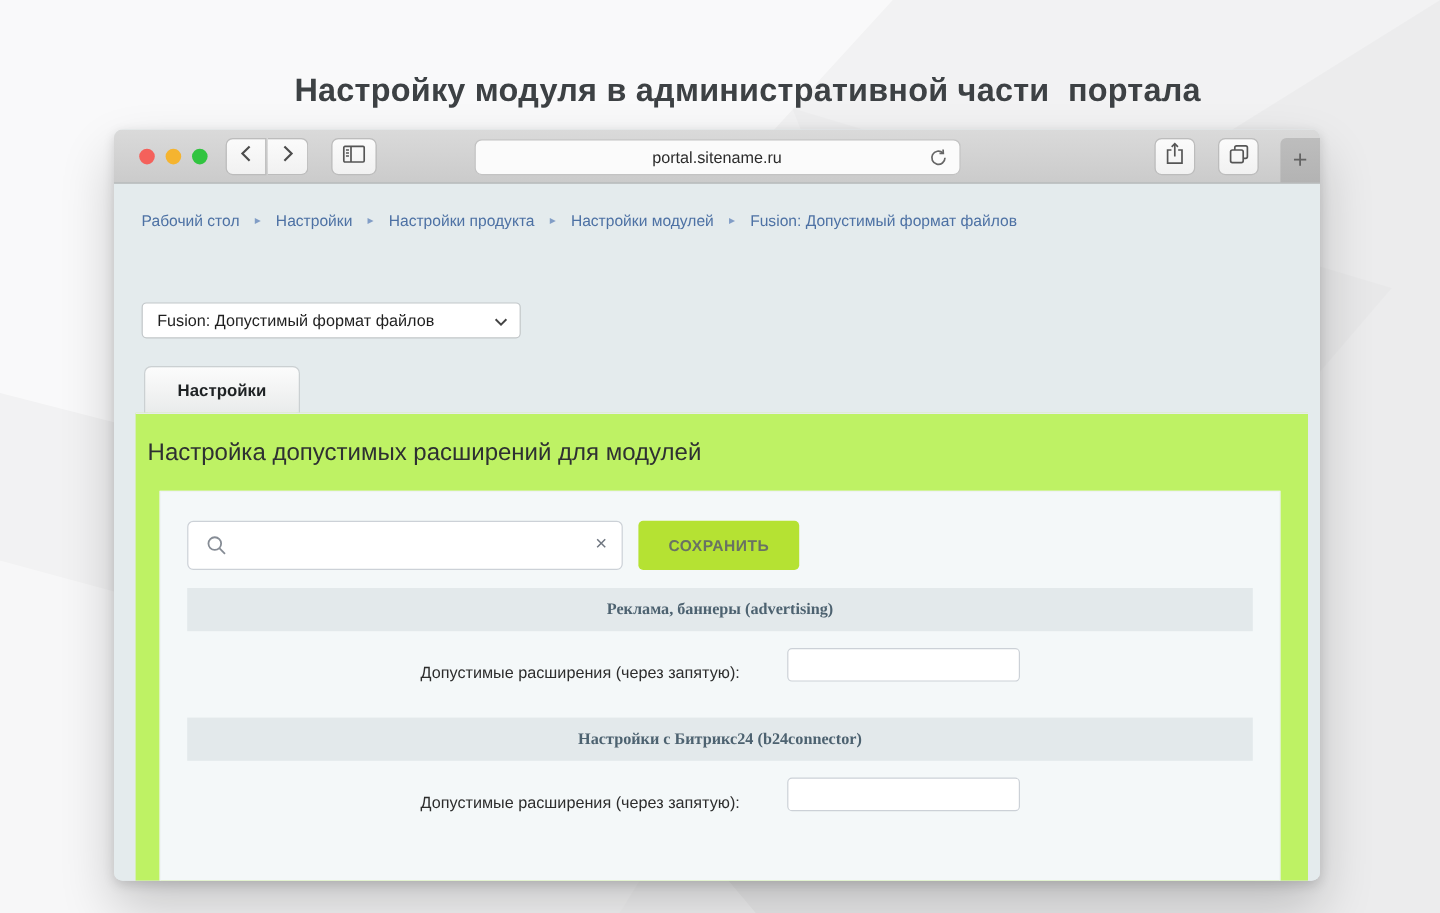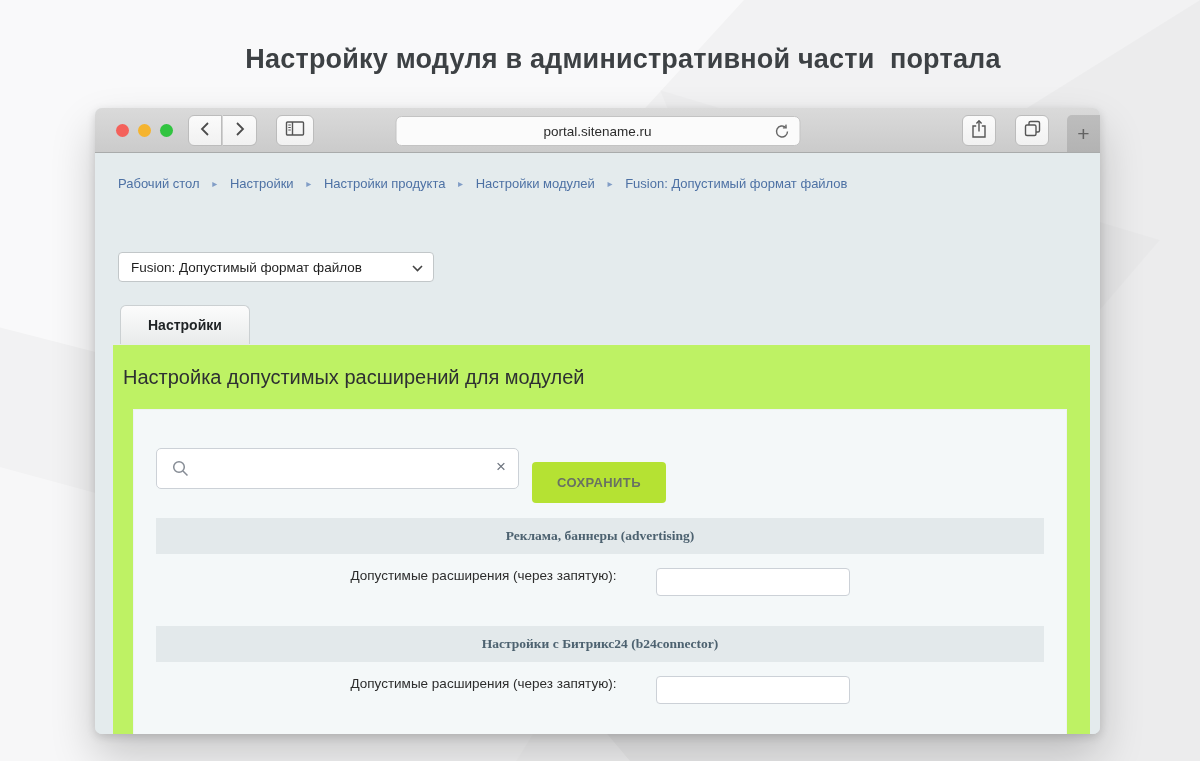--- a/index.html
+++ b/index.html
@@ -14,21 +14,21 @@
   .f1 { left: 0; top: 0; width: 1200px; height: 420px; background: rgba(255,255,255,.55);
         clip-path: polygon(0 0, 62% 0, 30% 100%, 0 78%); }
   .f2 { right: 0; top: 0; width: 760px; height: 761px; background: rgba(0,0,0,.022);
         clip-path: polygon(100% 0, 100% 100%, 10% 100%, 55% 28%); }
   .f3 { left: 0; bottom: 0; width: 900px; height: 420px; background: rgba(255,255,255,.4);
         clip-path: polygon(0 100%, 0 30%, 55% 62%, 70% 100%); }
   .f4 { right: 40px; top: 90px; width: 500px; height: 500px; background: rgba(0,0,0,.015);
         clip-path: polygon(0 0, 100% 30%, 40% 100%); }
 
   .banner-title {
-    position: absolute; top: 44px; left: 0; width: 100%;
+    position: absolute; top: 60px; left: 0; width: 100%;
     text-align: center; font-size: 27px; font-weight: bold; color: #3d4144;
     letter-spacing: .2px; white-space: pre; padding-left: 46px;
   }
 
   
   .window {
     position: absolute; left: 95px; top: 108px; width: 1005px; height: 626px;
     border-radius: 7px; overflow: hidden;
     box-shadow: 0 22px 45px rgba(0,0,0,.20), 0 3px 10px rgba(0,0,0,.14);
     background: #e4ebed;
@@ -127,29 +127,29 @@
     width: 100%; height: 100%; border: none; outline: none; background: transparent;
     padding: 0 36px 0 44px; font-size: 14px; font-family: inherit; color: #333;
   }
   .search-clear {
     position: absolute; right: 12px; top: 8px; font-size: 17px; color: #6f7680; cursor: pointer;
   }
   .save-btn {
     margin-left: 13px; width: 134px; height: 41px;
     background: #b5e233; border: none; border-radius: 4px;
     font-family: inherit; font-size: 13px; font-weight: bold; letter-spacing: .4px;
-    color: #697263; cursor: pointer; margin-top: 28px;
+    color: #697263; cursor: pointer;
   }
   .section-header {
     margin-top: 15px; height: 36px; line-height: 36px;
     background: #e3e9eb; text-align: center;
     font-size: 13.5px; font-weight: bold; color: #4d6270; font-family: Liberation Serif, serif;
   }
   .field-row {
-    display: flex; justify-content: center; align-items: flex-start;
+    display: flex; justify-content: center; align-items: flex-end;
     padding: 14px 0 15px 0;
     gap: 33px;
   }
   .field-label { font-size: 13.5px; color: #2d2d2d; }
   .field-input {
     margin-left: 6px; width: 194px; height: 28px;
     border: 1px solid #ccd1d7; border-radius: 4px; background: #fff;
     font-family: inherit; font-size: 13px; padding: 0 8px; outline: none; color: #333;
   }
 </style>

